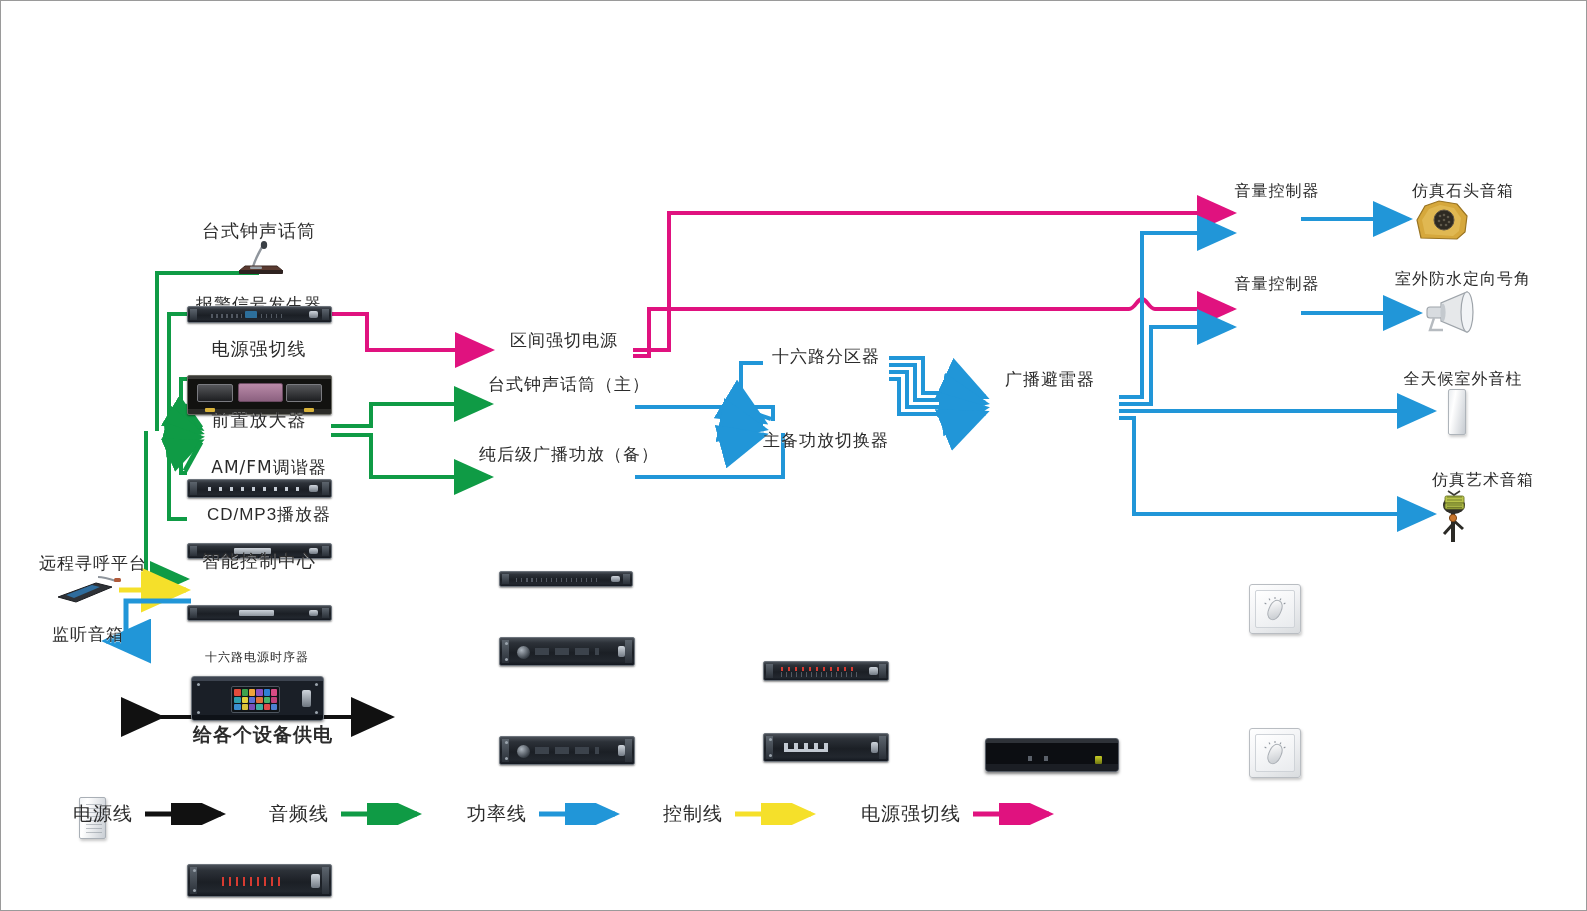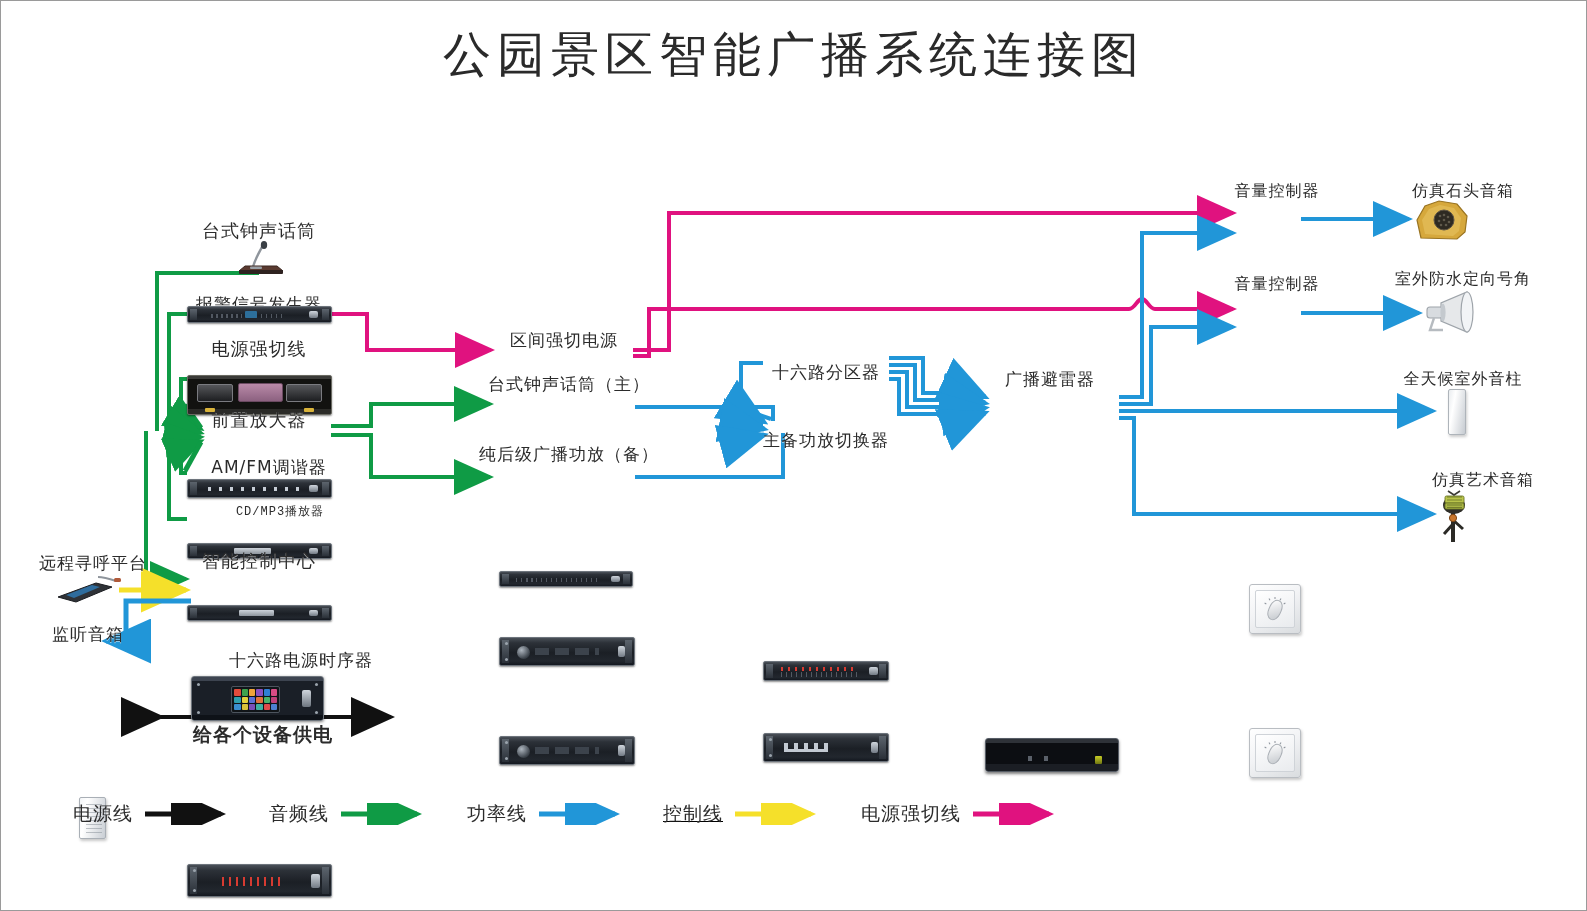--- a/index.html
+++ b/index.html
@@ -118,21 +118,20 @@
   .legend{position:absolute;left:0;top:800px;width:1587px;height:40px;}
   .lgitem{position:absolute;top:0;display:flex;align-items:center;gap:10px;}
   .lgtxt{font-family:"DejaVu Serif","Liberation Serif",serif;font-size:19px;color:#2b2b2b;letter-spacing:1px;white-space:nowrap;}
   .lgline{width:95px;height:22px;}
 </style>
 </head>
 <body>
 
 <div id="stage">
 
-  <div class="title">公园景区智能广播系统连接图</div>
 
   <svg id="svgLayer" viewBox="0 0 1587 911" xmlns="http://www.w3.org/2000/svg">
     <defs>
       <marker id="ahGreen" markerWidth="10" markerHeight="9" refX="9" refY="4.5" orient="auto">
         <path d="M0,0 L10,4.5 L0,9 Z" fill="#0f9b45"></path>
       </marker>
       <marker id="ahBlue" markerWidth="10" markerHeight="9" refX="9" refY="4.5" orient="auto">
         <path d="M0,0 L10,4.5 L0,9 Z" fill="#2196d8"></path>
       </marker>
       <marker id="ahPink" markerWidth="10" markerHeight="9" refX="9" refY="4.5" orient="auto">
@@ -253,21 +252,21 @@
       background:repeating-linear-gradient(90deg,#c7ced6 0 3px,rgba(0,0,0,0) 3px 11px);"></div>
     <div class="knob"></div>
   </div>
 
   <div class="lbl" style="left:268px;top:455px;font-size:17px;font-family:'DejaVu Sans',sans-serif;">AM/FM调谐器</div>
   <div class="dev rack" style="left:186px;top:466px;width:145px;height:16px;">
     <div class="screenstrip" style="left:32%;width:26%;top:30%;height:40%;"></div>
     <div class="knob"></div>
   </div>
 
-  <div class="lbl" style="left:268px;top:502px;font-size:12px;font-family:Liberation Mono, monospace;margin-left:11px;">CD/MP3播放器</div>
+  <div class="lbl" style="left:268px;top:502px;font-size:17px;font-family:Liberation Sans, sans-serif;">CD/MP3播放器</div>
   <div class="dev rack" style="left:186px;top:512px;width:145px;height:16px;">
     <div class="screenstrip" style="left:36%;width:24%;top:30%;height:40%;"></div>
     <div class="knob"></div>
   </div>
 
   <div class="lbl" style="left:258px;top:548px;font-size:18px;font-family:Liberation Mono, monospace;">智能控制中心</div>
   <div class="dev cc" style="left:190px;top:567px;width:133px;height:45px;">
     <div class="ccscreen">
       <div class="ccgrid">
         <i style="background:#e24b3b"></i>
@@ -306,21 +305,21 @@
       <path d="M2,24 L40,10 L56,14 L20,29 Z" fill="#2f3237" stroke="#1b1d21" stroke-width="1"></path>
       <path d="M10,22 L36,12 L44,14 L18,25 Z" fill="#2f6d9e"></path>
     </svg>
   </div>
 
   <div class="lbl" style="left:87px;top:622px;font-size:17px;">监听音箱</div>
   <div class="dev monspk" style="left:78px;top:643px;width:27px;height:42px;">
       <i></i>
     </div>
 
-  <div class="lbl" style="left:256px;top:648px;font-size:17px;margin-left:44px;">十六路电源时序器</div>
+  <div class="lbl" style="left:256px;top:648px;font-size:12px;">十六路电源时序器</div>
   <div class="dev rack" style="left:186px;top:668px;width:145px;height:33px;">
     <div class="leds" style="left:24%;width:40%;top:38%;height:30%;"></div>
     <div class="knob" style="right:8%;top:30%;height:44%;"></div>
     <div class="ear" style="left:5px;top:4px;"></div>
     <div class="ear" style="left:5px;bottom:4px;"></div>
     <div class="ear" style="right:5px;top:4px;"></div>
     <div class="ear" style="right:5px;bottom:4px;"></div>
   </div>
   <div class="lbl" style="left:262px;top:721px;font-size:19px;font-weight:bold;">给各个设备供电</div>
 
@@ -345,21 +344,21 @@
   <div class="dev rack" style="left:498px;top:462px;width:136px;height:29px;">
     <div class="bigknob"></div>
     <div class="ampbars"></div>
     <div class="knob" style="right:7%;top:28%;height:42%;width:7px;"></div>
     <div class="ear" style="left:5px;top:4px;"></div>
     <div class="ear" style="left:5px;bottom:4px;"></div>
     <div class="ear" style="right:5px;top:4px;"></div>
     <div class="ear" style="right:5px;bottom:4px;"></div>
   </div>
 
-  <div class="lbl" style="left:825px;top:344px;font-size:17px;margin-top:16px;">十六路分区器</div>
+  <div class="lbl" style="left:825px;top:344px;font-size:17px;">十六路分区器</div>
   <div class="dev rack" style="left:762px;top:358px;width:126px;height:20px;">
     <div class="leds" style="left:14%;width:62%;top:26%;height:24%;"></div>
     <div class="vents" style="left:14%;width:62%;top:56%;height:26%;"></div>
     <div class="knob" style="right:8%;"></div>
   </div>
 
   <div class="lbl" style="left:825px;top:391px;font-size:17px;margin-top:37px;">主备功放切换器</div>
   <div class="dev rack" style="left:762px;top:410px;width:126px;height:29px;">
     <div style="position:absolute;left:16%;top:34%;width:36%;height:32%;
       background:repeating-linear-gradient(90deg,#c2c9d2 0 4px,rgba(0,0,0,0) 4px 10px),
@@ -484,21 +483,21 @@
       <svg class="lgline" viewBox="0 0 95 22">
         <defs>
             <marker id="lg2" markerWidth="11" markerHeight="10" refX="10" refY="5" orient="auto">
           <path d="M0,0 L11,5 L0,10 Z" fill="#2196d8"></path>
             </marker>
           </defs>
         <path d="M2,11 L78,11" stroke="#2196d8" stroke-width="5" marker-end="url(#lg2)"></path>
       </svg>
     </div>
 
-    <div class="lgitem" style="left:662px;text-decoration:underline;">
+    <div class="lgitem" style="left:662px;">
       <span class="lgtxt">控制线</span>
       <svg class="lgline" viewBox="0 0 95 22">
         <defs>
             <marker id="lg3" markerWidth="11" markerHeight="10" refX="10" refY="5" orient="auto">
           <path d="M0,0 L11,5 L0,10 Z" fill="#f5e02a"></path>
             </marker>
           </defs>
         <path d="M2,11 L78,11" stroke="#f5e02a" stroke-width="5" marker-end="url(#lg3)"></path>
       </svg>
     </div>

